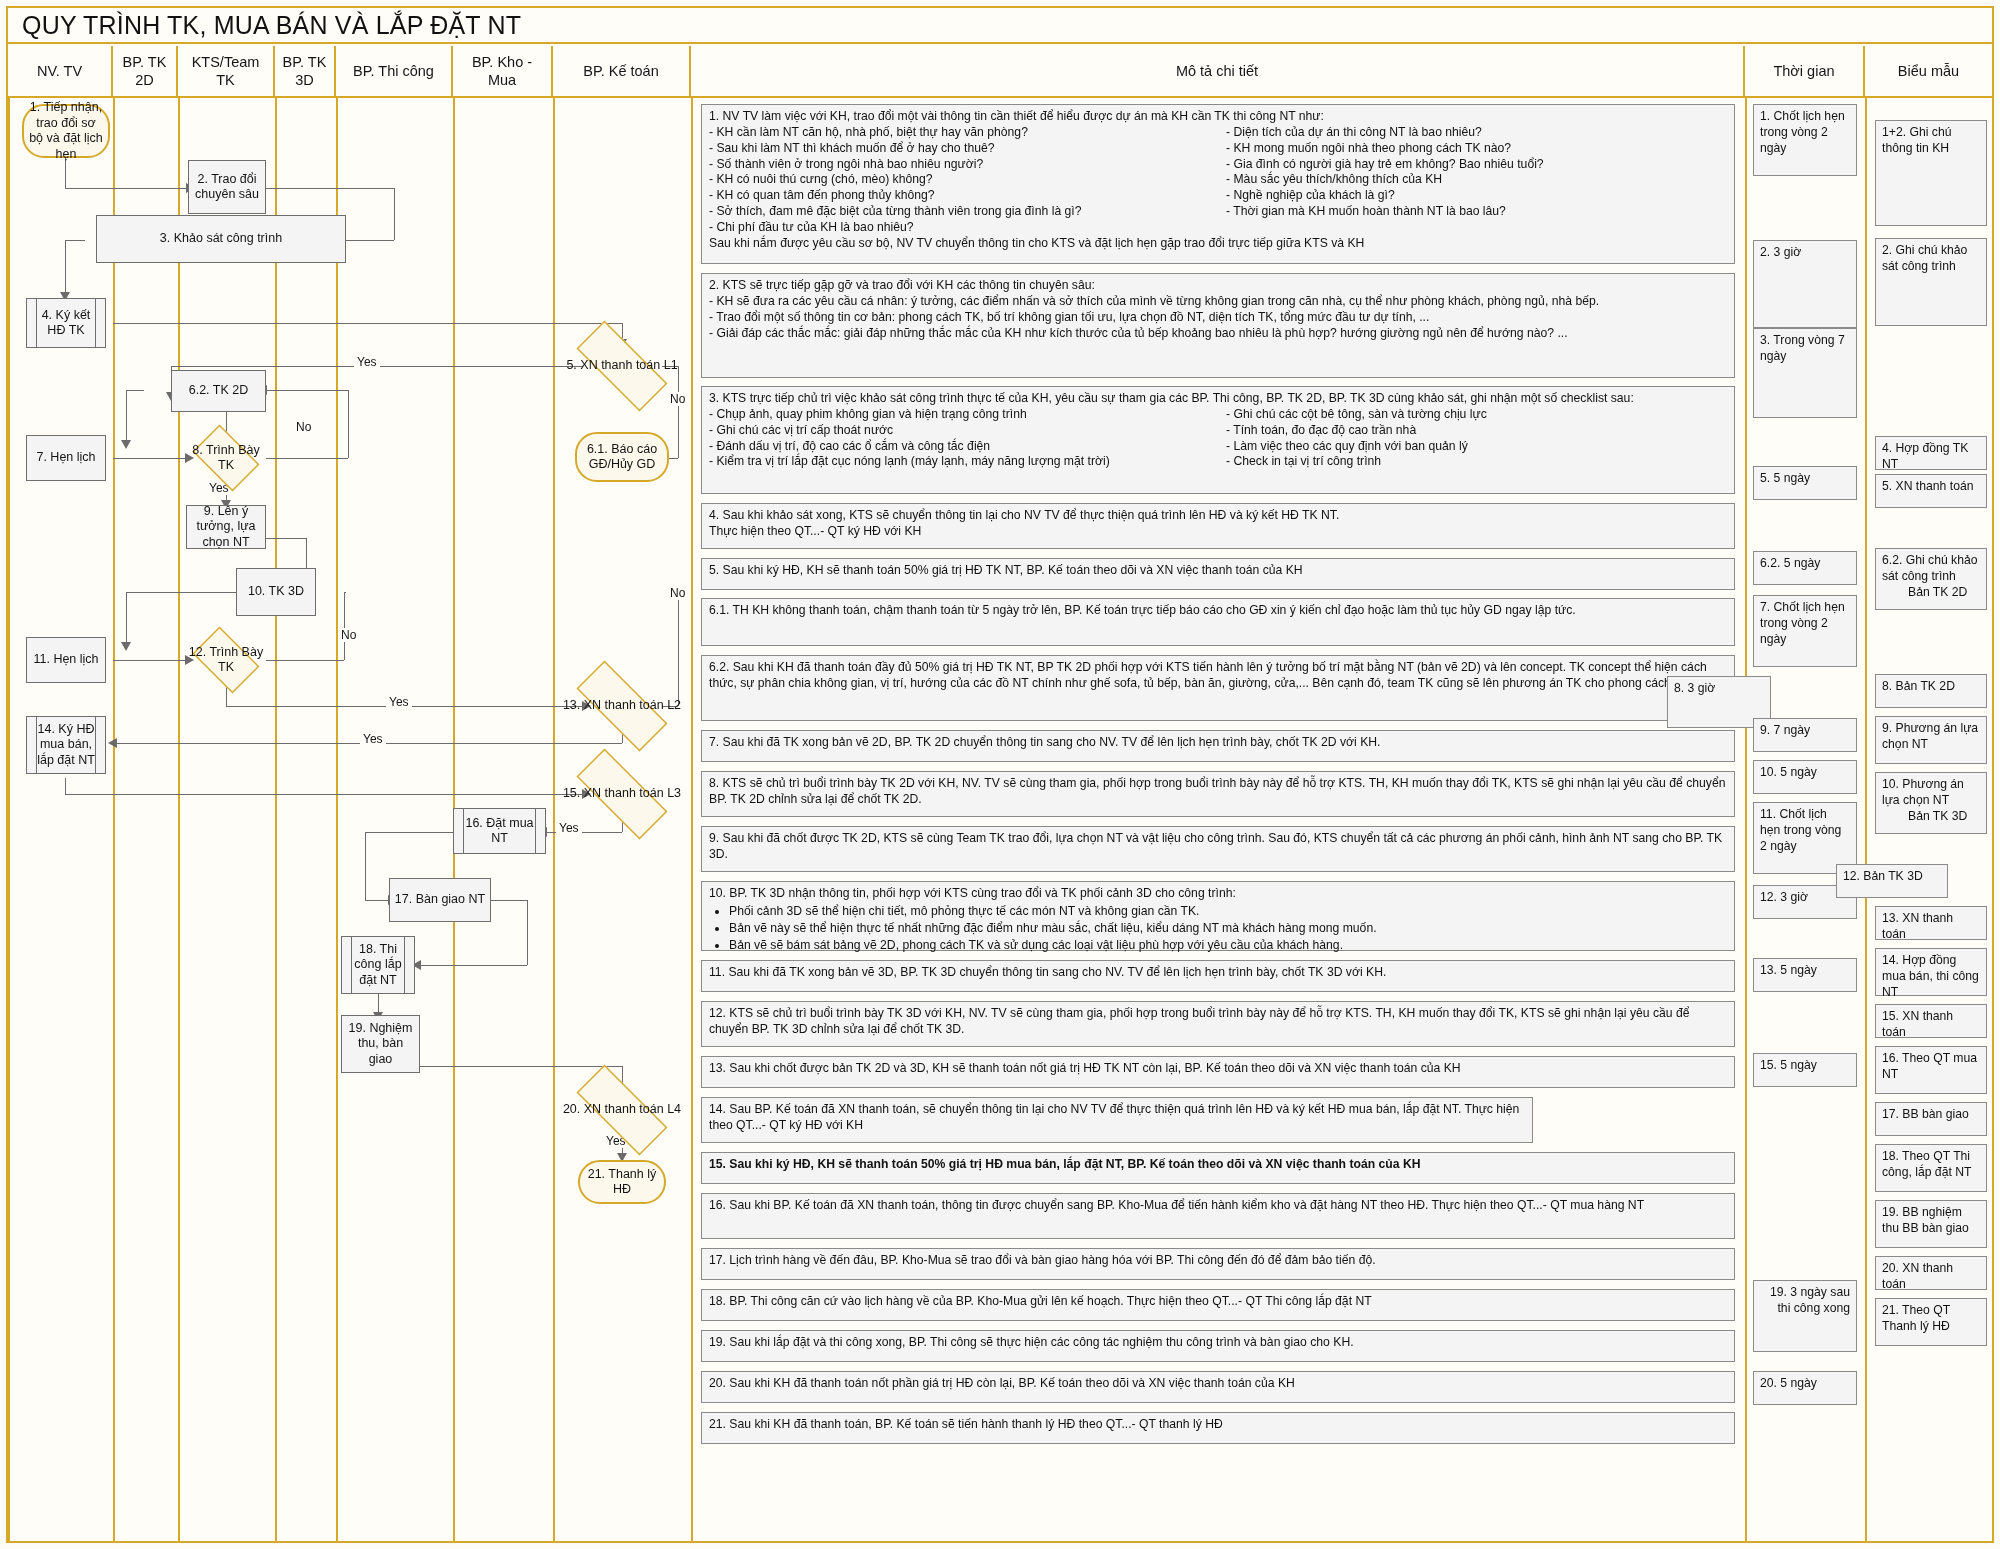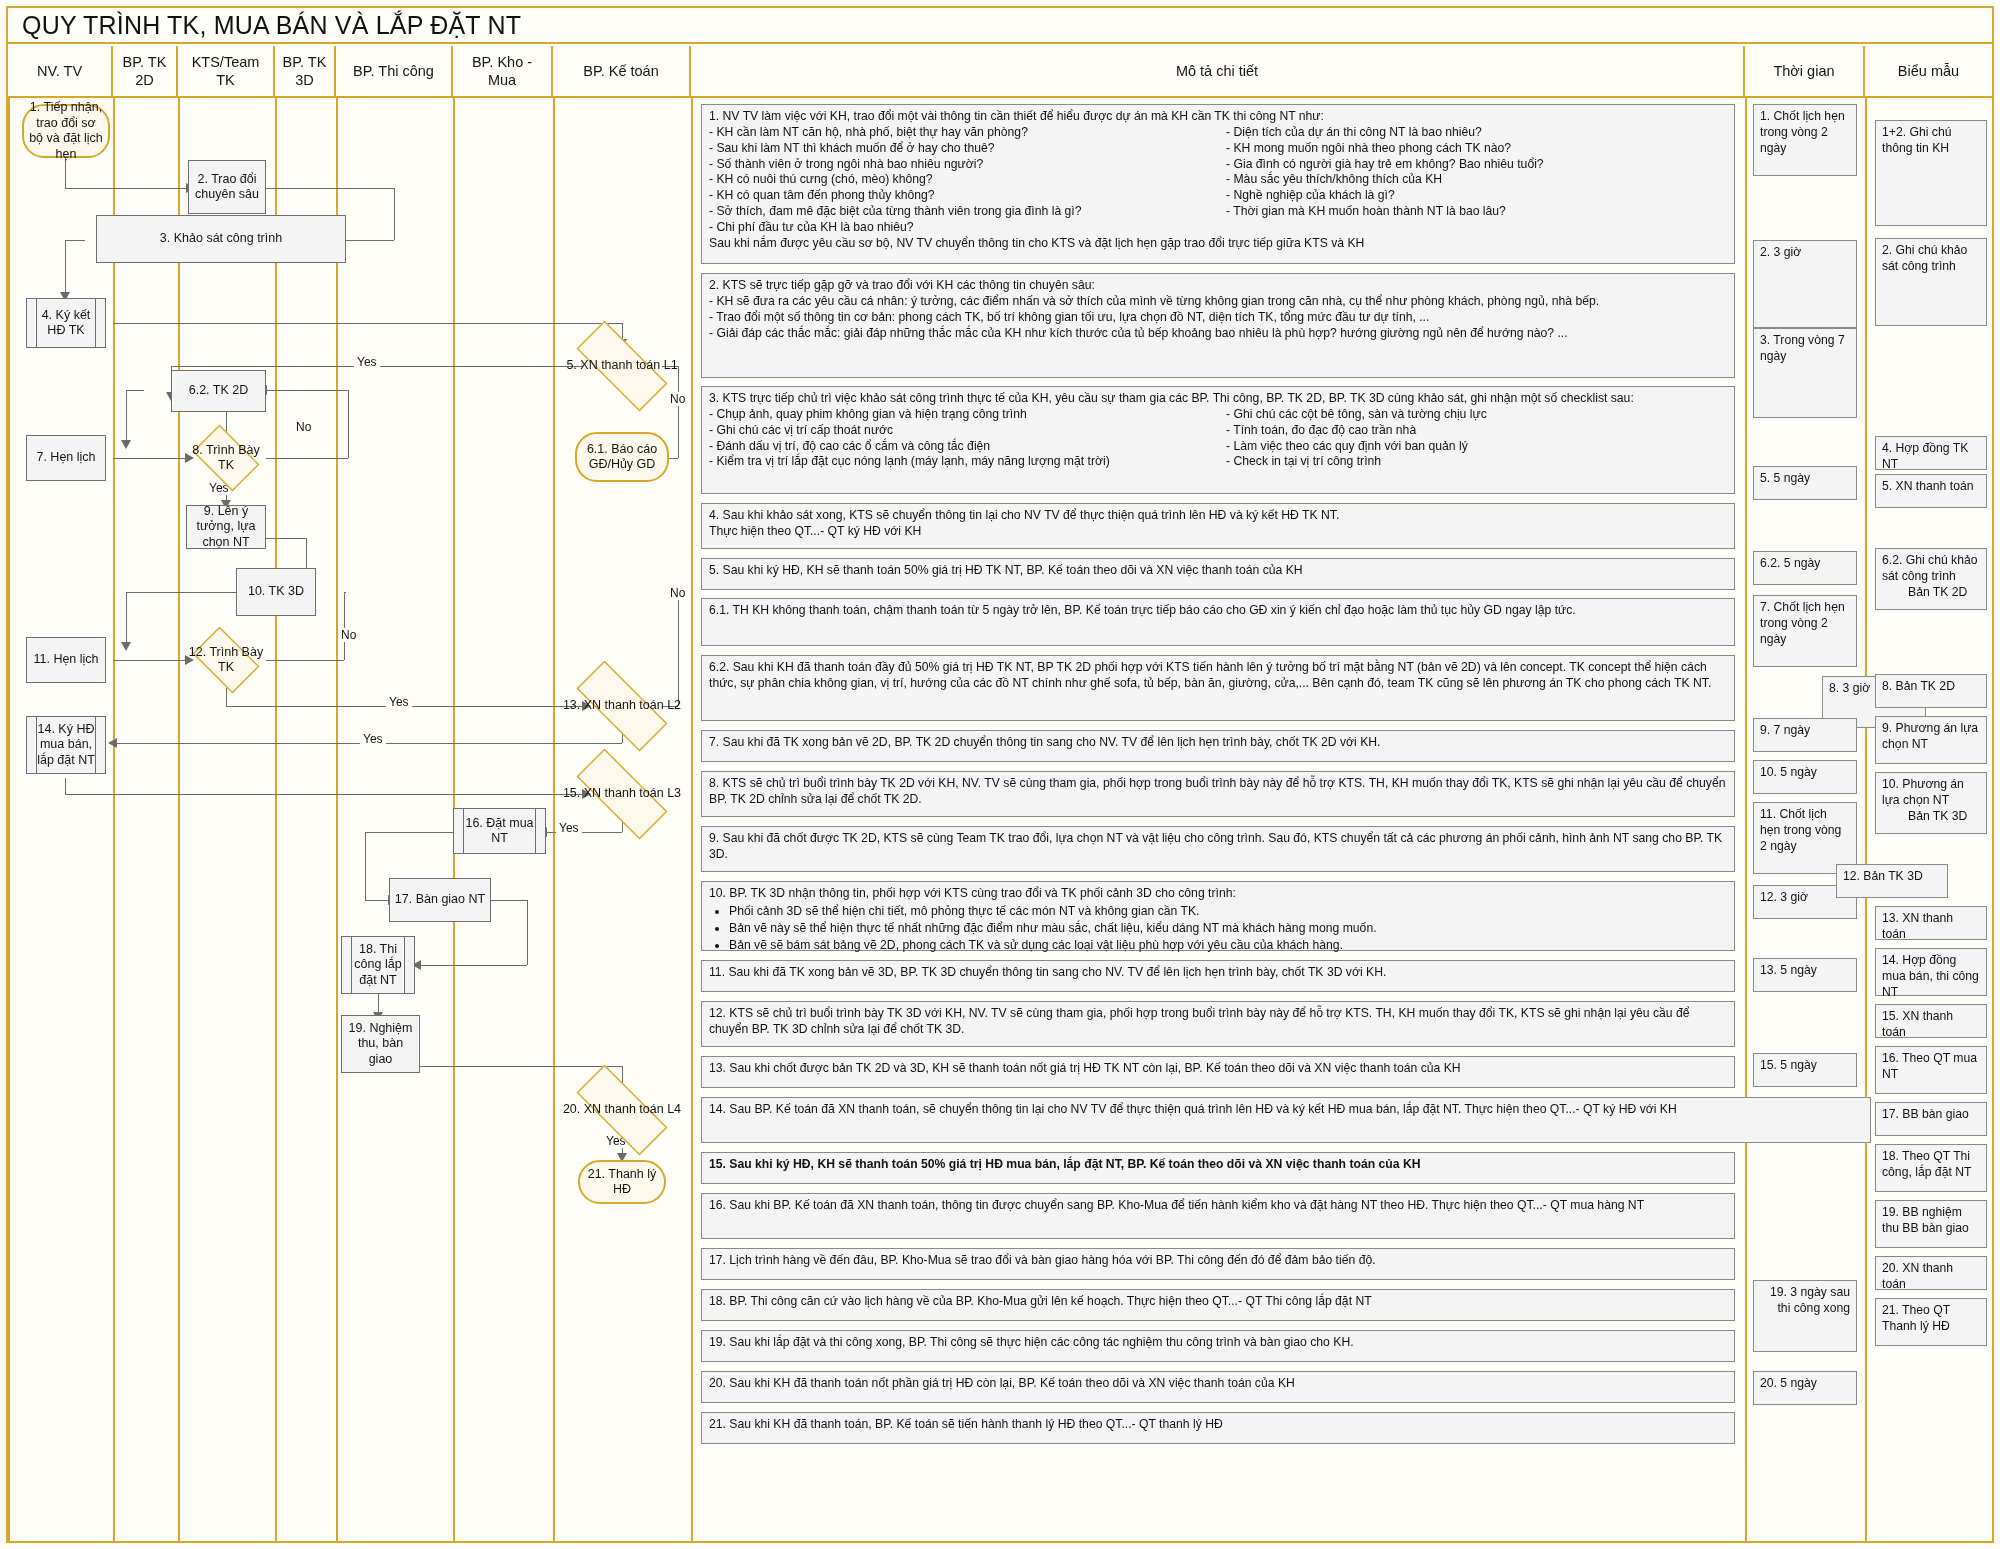--- a/index.html
+++ b/index.html
@@ -392,21 +392,21 @@
         <li>Bản vẽ sẽ bám sát bảng vẽ 2D, phong cách TK và sử dụng các loại vật liệu phù hợp với yêu cầu của khách hàng.</li>
       </ul>
     </div>
 
     <div class="dcell" style="left:693px;top:862px;width:1034px;height:32px;">11. Sau khi đã TK xong bản vẽ 3D, BP. TK 3D chuyển thông tin sang cho NV. TV để lên lịch hẹn trình bày, chốt TK 3D với KH.</div>
 
     <div class="dcell" style="left:693px;top:903px;width:1034px;height:46px;">12. KTS sẽ chủ trì buổi trình bày TK 3D với KH, NV. TV sẽ cùng tham gia, phối hợp trong buổi trình bày này để hỗ trợ KTS. TH, KH muốn thay đổi TK, KTS sẽ ghi nhận lại yêu cầu để chuyển BP. TK 3D chỉnh sửa lại để chốt TK 3D.</div>
 
     <div class="dcell" style="left:693px;top:958px;width:1034px;height:32px;">13. Sau khi chốt được bản TK 2D và 3D, KH sẽ thanh toán nốt giá trị HĐ TK NT còn lại, BP. Kế toán theo dõi và XN việc thanh toán của KH</div>
 
-    <div class="dcell" style="left:693px;top:999px;width:1170px;height:46px;">14. Sau BP. Kế toán đã XN thanh toán, sẽ chuyển thông tin lại cho NV TV để thực thiện quá trình lên HĐ và ký kết HĐ mua bán, lắp đặt NT. Thực hiện theo QT...- QT ký HĐ với KH</div>
+    <div class="dcell" style="left:693px;top:999px;width:832px;height:46px;">14. Sau BP. Kế toán đã XN thanh toán, sẽ chuyển thông tin lại cho NV TV để thực thiện quá trình lên HĐ và ký kết HĐ mua bán, lắp đặt NT. Thực hiện theo QT...- QT ký HĐ với KH</div>
 
     <div class="dcell" style="left:693px;top:1054px;width:1034px;height:32px;font-weight:bold;">15. Sau khi ký HĐ, KH sẽ thanh toán 50% giá trị HĐ mua bán, lắp đặt NT, BP. Kế toán theo dõi và XN việc thanh toán của KH</div>
 
     <div class="dcell" style="left:693px;top:1095px;width:1034px;height:46px;">16. Sau khi BP. Kế toán đã XN thanh toán, thông tin được chuyển sang BP. Kho-Mua để tiến hành kiểm kho và đặt hàng NT theo HĐ. Thực hiện theo QT...- QT mua hàng NT</div>
 
     <div class="dcell" style="left:693px;top:1150px;width:1034px;height:32px;">17. Lịch trình hàng về đến đâu, BP. Kho-Mua sẽ trao đổi và bàn giao hàng hóa với BP. Thi công đến đó để đảm bảo tiến độ.</div>
 
     <div class="dcell" style="left:693px;top:1191px;width:1034px;height:32px;">18. BP. Thi công căn cứ vào lịch hàng về của BP. Kho-Mua gửi lên kế hoạch. Thực hiện theo QT...- QT Thi công lắp đặt NT</div>
 
     <div class="dcell" style="left:693px;top:1232px;width:1034px;height:32px;">19. Sau khi lắp đặt và thi công xong, BP. Thi công sẽ thực hiện các công tác nghiệm thu công trình và bàn giao cho KH.</div>
@@ -414,21 +414,21 @@
     <div class="dcell" style="left:693px;top:1273px;width:1034px;height:32px;">20. Sau khi KH đã thanh toán nốt phần giá trị HĐ còn lại, BP. Kế toán theo dõi và XN việc thanh toán của KH</div>
 
     <div class="dcell" style="left:693px;top:1314px;width:1034px;height:32px;">21. Sau khi KH đã thanh toán, BP. Kế toán sẽ tiến hành thanh lý HĐ theo QT...- QT thanh lý HĐ</div>
 
     <div class="tcell" style="left:1745px;top:6px;width:104px;height:72px;">1. Chốt lịch hẹn trong vòng 2 ngày</div>
     <div class="tcell" style="left:1745px;top:142px;width:104px;height:88px;">2. 3 giờ</div>
     <div class="tcell" style="left:1745px;top:230px;width:104px;height:90px;">3. Trong vòng 7 ngày</div>
     <div class="tcell" style="left:1745px;top:368px;width:104px;height:34px;">5. 5 ngày</div>
     <div class="tcell" style="left:1745px;top:453px;width:104px;height:34px;">6.2. 5 ngày</div>
     <div class="tcell" style="left:1745px;top:497px;width:104px;height:72px;">7. Chốt lịch hẹn trong vòng 2 ngày</div>
-    <div class="tcell" style="left:1814px;top:578px;width:104px;height:52px;">8. 3 giờ</div>
+    <div class="tcell" style="left:1659px;top:578px;width:104px;height:52px;">8. 3 giờ</div>
     <div class="tcell" style="left:1745px;top:620px;width:104px;height:34px;">9. 7 ngày</div>
     <div class="tcell" style="left:1745px;top:662px;width:104px;height:34px;">10. 5 ngày</div>
     <div class="tcell" style="left:1745px;top:704px;width:104px;height:72px;">11. Chốt lịch hẹn trong vòng 2 ngày</div>
     <div class="tcell" style="left:1745px;top:787px;width:104px;height:34px;">12. 3 giờ</div>
     <div class="tcell" style="left:1745px;top:860px;width:104px;height:34px;">13. 5 ngày</div>
     <div class="tcell" style="left:1745px;top:955px;width:104px;height:34px;">15. 5 ngày</div>
     <div class="tcell" style="left:1745px;top:1182px;width:104px;height:72px;text-align:right;">19. 3 ngày sau thi công xong</div>
     <div class="tcell" style="left:1745px;top:1273px;width:104px;height:34px;">20. 5 ngày</div>
 
     <div class="fcell" style="left:1867px;top:22px;width:112px;height:106px;">1+2. Ghi chú thông tin KH</div>

